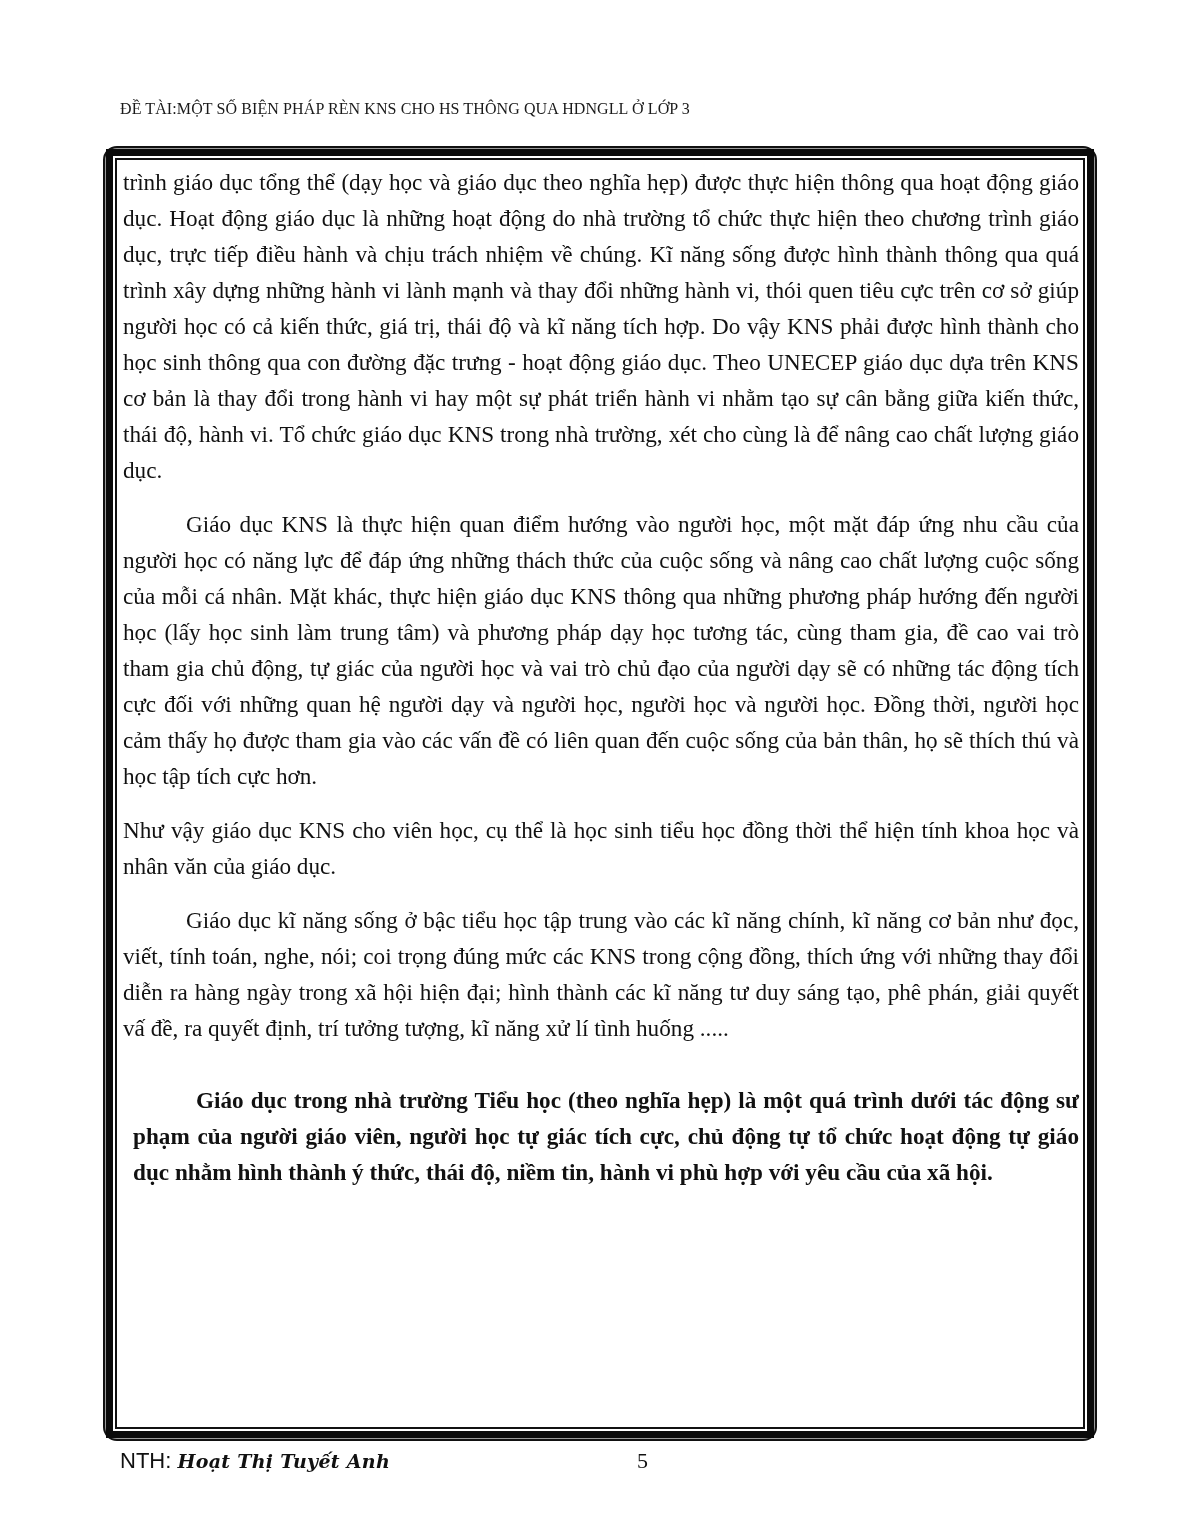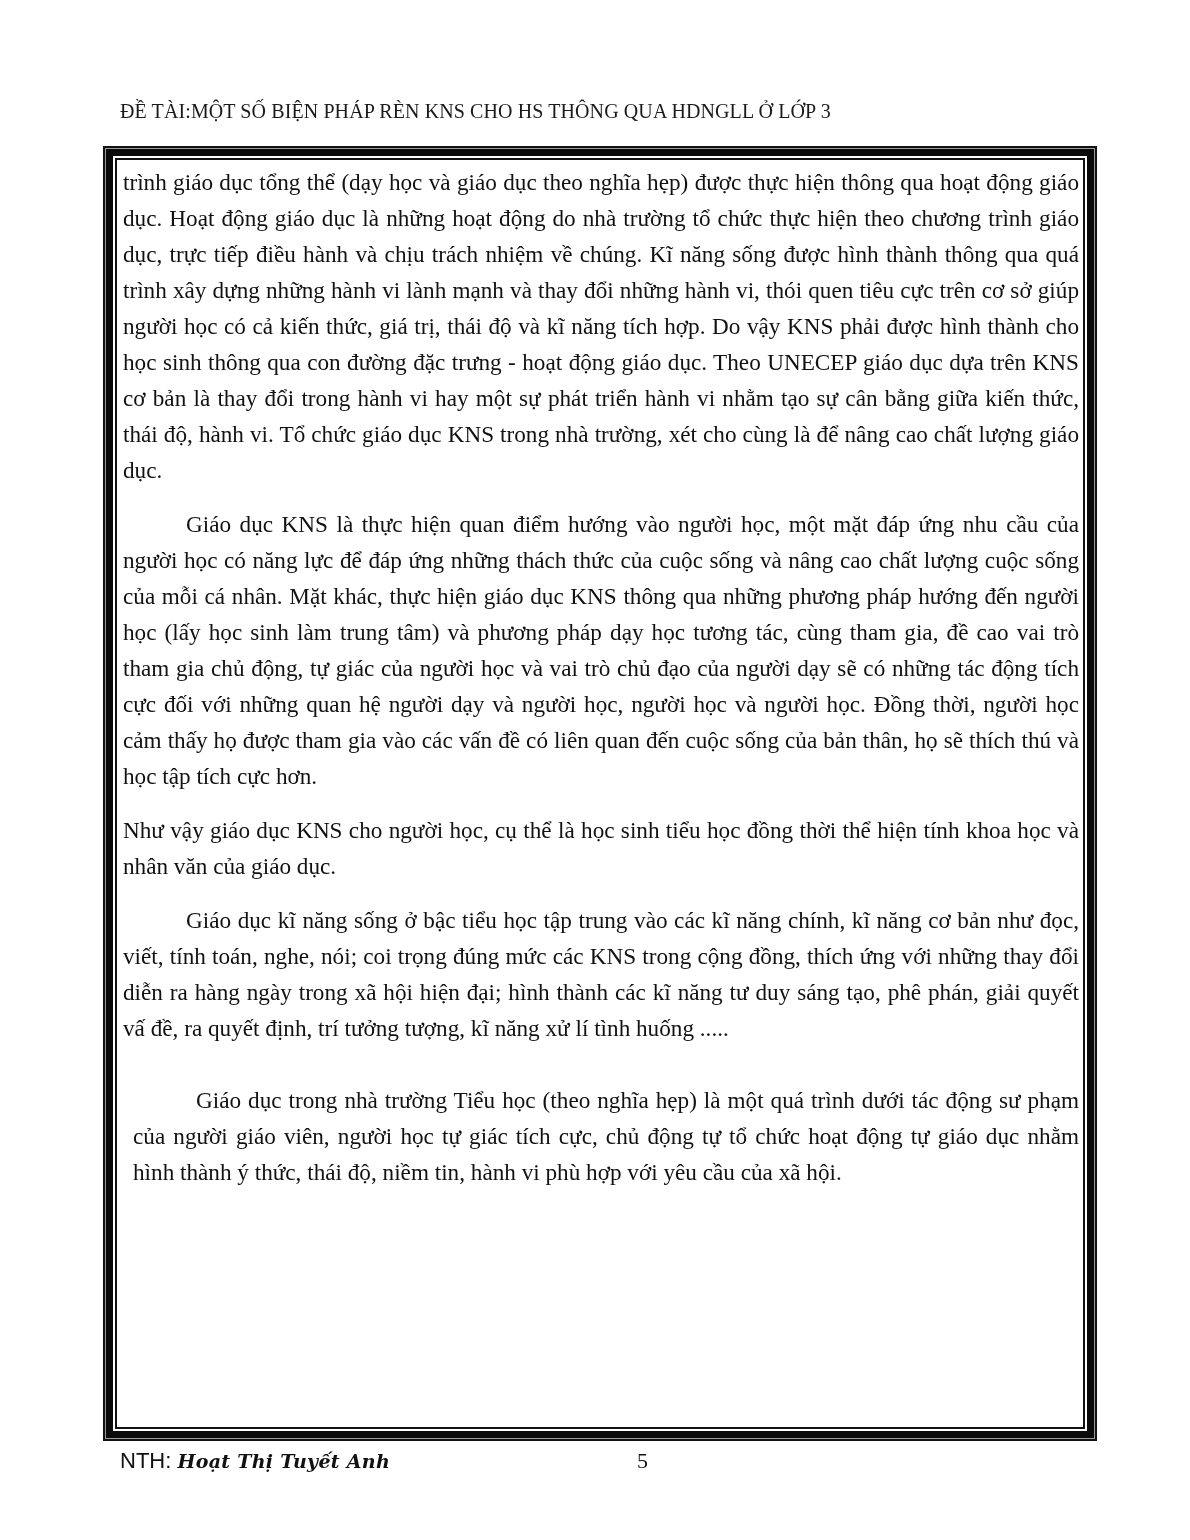--- a/index.html
+++ b/index.html
@@ -12,39 +12,40 @@
       height: 1540px;
       position: relative;
       font-family: "Liberation Serif", "DejaVu Serif", serif;
       color: #111111;
       overflow: hidden;
     }
     .header {
       position: absolute;
       left: 120px;
       top: 100px;
-      font-size: 20px;
+      font-size: 16px;
       letter-spacing: 0.1px;
       color: #1a1a1a;
       white-space: nowrap;
     }
     
     .frame-outer {
       position: absolute;
       left: 103px;
       top: 146px;
       width: 994px;
       height: 1295px;
       box-sizing: border-box;
       border-top: 2px solid #111;
       border-left: 2px solid #111;
       border-right: 2px solid #111;
       border-bottom: 2px solid #111;
       background: #9a9a9a;
       padding: 1px;
+      border-radius: 14px;
     }
     .frame-mid {
       width: 100%;
       height: 100%;
       box-sizing: border-box;
       border: 7px solid #0a0a0a;
       background: #ffffff;
       padding: 2px;
     }
     .frame-inner {
@@ -73,20 +74,21 @@
     }
     .gap { height: 18px; }
     .heading {
       font-weight: bold;
       margin: 0;
       padding-left: 67px;
       font-size: 23.2px;
     }
     .last-section .para {
       padding-left: 10px;
+      font-weight: bold;
     }
     .footer {
       position: absolute;
       top: 1448px;
       left: 120px;
       font-size: 22px;
       white-space: nowrap;
     }
     .footer .label { font-family: Liberation Sans, sans-serif; }
     .footer .author {
@@ -109,21 +111,21 @@
 <div class="header">ĐỀ TÀI:MỘT SỐ BIỆN PHÁP RÈN KNS CHO HS THÔNG QUA HDNGLL Ở LỚP 3</div>
 
 <div class="frame-outer">
   <div class="frame-mid">
     <div class="frame-inner">
       <div class="content">
         <p class="para">trình giáo dục tổng thể (dạy học và giáo dục theo nghĩa hẹp) được thực hiện thông qua hoạt động giáo dục. Hoạt động giáo dục là  những hoạt động do nhà trường tổ chức thực hiện theo chương trình giáo dục, trực tiếp điều hành và chịu trách nhiệm về chúng. Kĩ năng sống được hình thành thông qua quá trình xây dựng những hành vi lành mạnh và thay đổi những hành vi, thói quen tiêu cực trên cơ sở giúp người học có cả kiến thức, giá trị, thái độ và kĩ năng tích hợp. Do vậy KNS phải được hình thành cho học sinh thông qua con đường đặc trưng - hoạt động giáo dục. Theo UNECEP giáo dục dựa trên KNS cơ bản là thay đổi trong hành vi hay một sự phát triển hành vi nhằm tạo sự cân bằng giữa kiến thức, thái độ, hành vi. Tổ chức giáo dục KNS trong nhà trường, xét cho cùng là để nâng cao chất lượng giáo dục.</p>
         <div class="gap"></div>
         <p class="para indent">Giáo dục KNS là thực hiện quan điểm hướng vào người học, một mặt đáp ứng nhu cầu của người học có năng lực để đáp ứng những thách thức của cuộc sống và nâng cao chất lượng cuộc sống của mỗi cá nhân. Mặt khác, thực hiện giáo dục KNS thông qua những phương pháp hướng đến người học (lấy học sinh làm trung tâm) và phương pháp dạy học tương tác, cùng tham gia, đề cao vai trò tham gia chủ động, tự giác của người học và vai trò chủ đạo của người dạy sẽ có những tác động tích cực đối với những quan hệ người dạy và người học, người học và người học. Đồng thời, người học cảm thấy họ được tham gia vào các vấn đề có liên quan đến cuộc sống của bản thân, họ sẽ thích thú và học tập tích cực hơn.</p>
         <div class="gap"></div>
-        <p class="para">Như vậy giáo dục KNS cho người học, cụ thể là học sinh tiểu học đồng thời thể hiện tính khoa học và nhân văn của giáo dục.</p>
+        <p class="para">Như vậy giáo dục KNS cho viên học, cụ thể là học sinh tiểu học đồng thời thể hiện tính khoa học và nhân văn của giáo dục.</p>
         <div class="gap"></div>
         <p class="para indent">Giáo dục kĩ năng sống ở bậc tiểu học tập trung vào các kĩ năng chính, kĩ năng cơ bản như đọc, viết, tính toán, nghe, nói; coi trọng đúng mức các KNS trong cộng đồng, thích ứng với những thay đổi diễn ra hàng ngày trong xã hội hiện đại; hình thành các kĩ năng tư duy sáng tạo, phê phán, giải quyết vấ đề, ra quyết định, trí tưởng tượng, kĩ năng xử lí tình huống .....</p>
         <div class="gap"></div>
         <div class="gap"></div>
         <div class="last-section">
           <p class="para indent">Giáo dục trong nhà trường Tiểu học (theo nghĩa hẹp) là một quá trình dưới tác động sư phạm của người giáo viên, người học tự giác tích cực, chủ động tự tổ chức hoạt động tự giáo dục nhằm hình thành ý thức, thái độ, niềm tin, hành vi phù hợp  với yêu cầu của xã hội.</p>
         </div>
       </div>
     </div>
   </div>

